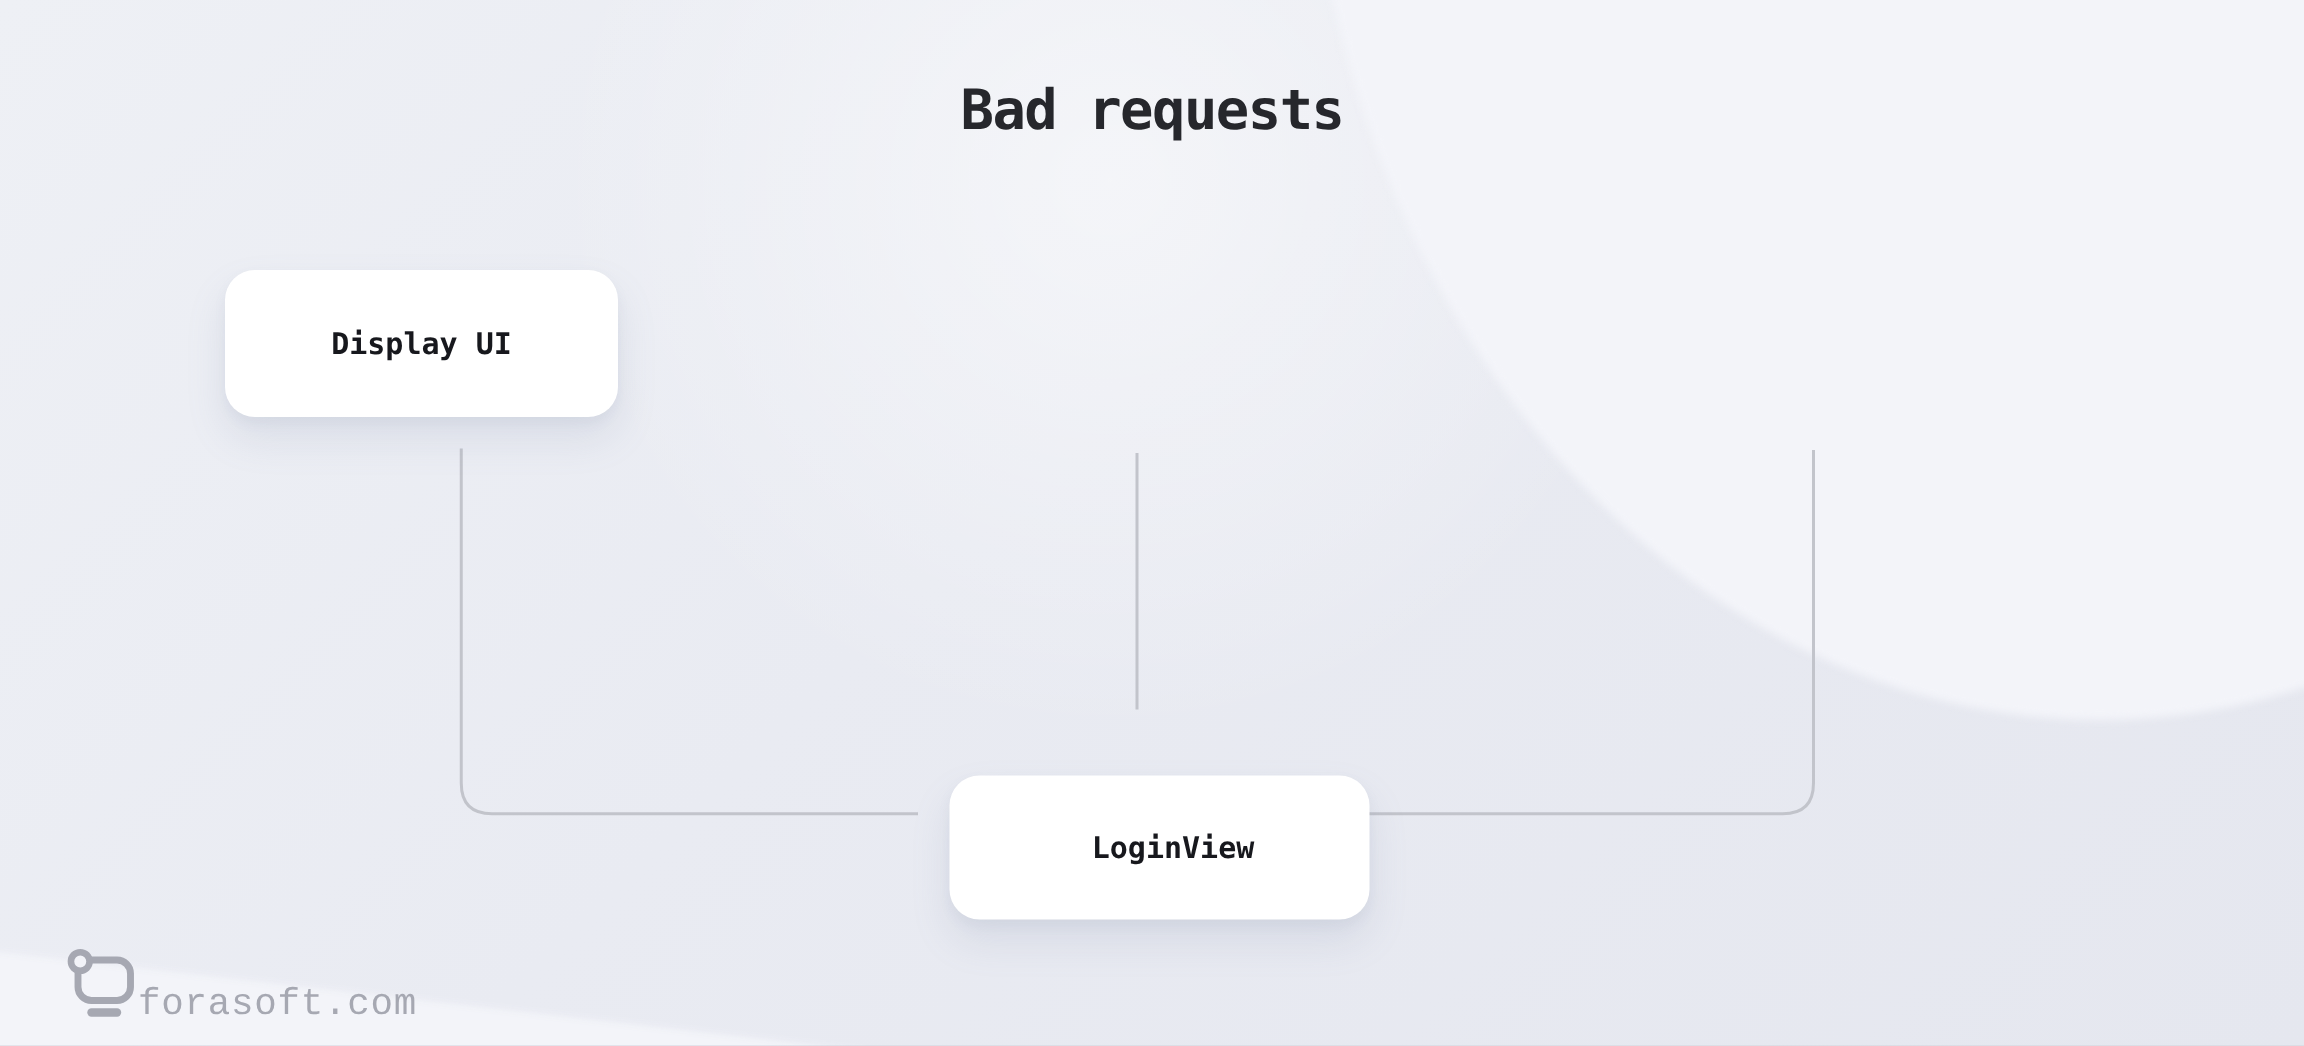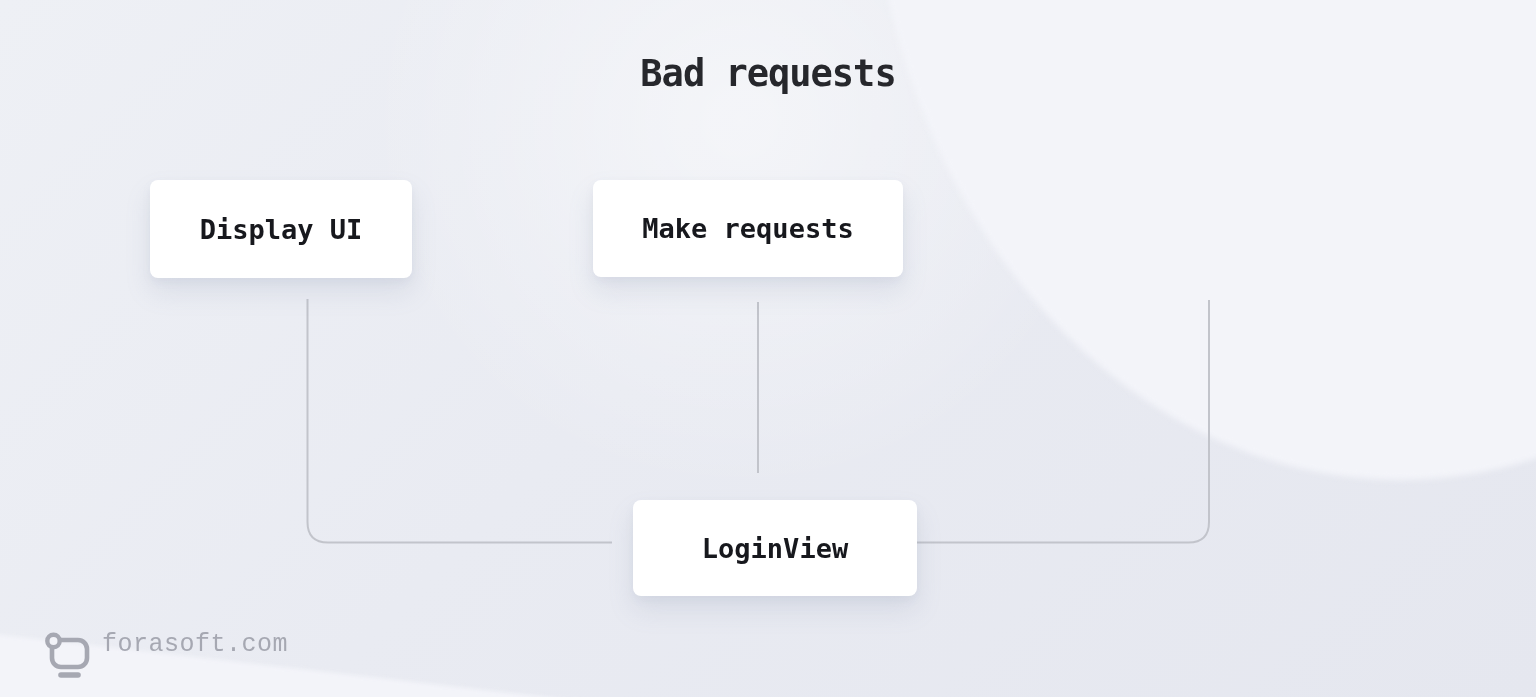--- a/index.html
+++ b/index.html
@@ -56,41 +56,41 @@
   }
   .connectors path {
     fill: none;
     stroke: var(--line, #c2c4cb);
     stroke-width: 2;
   }
 
   .node {
     position: absolute;
     background: var(--card, #ffffff);
-    border-radius: 8px;
+    border-radius: 20px;
     display: flex;
     align-items: center;
     justify-content: center;
     font-weight: bold;
-    font-size: 27px;
+    font-size: 20px;
     color: var(--ink, #17181d);
     box-shadow: 0 14px 26px rgba(125, 135, 165, 0.16),
                 0 4px 8px rgba(125, 135, 165, 0.08);
   }
   .node-display-ui   { left: 150px;  top: 180px; width: 262px; height: 98px; }
   .node-make-requests{ left: 593px;  top: 180px; width: 310px; height: 97px; }
   .node-save-data    { left: 1026px; top: 179px; width: 244px; height: 99px; }
-  .node-login-view   { left: 633px;  top: 500px; width: 284px; height: 96px; }
+  .node-login-view   { left: 633px;  top: 517px; width: 262px; height: 96px; padding-left: 18px; }
 
   .footer {
     position: absolute;
     left: 44px; top: 630px;
     display: flex;
-    align-items: flex-start;
-    gap: 11px;
+    align-items: flex-end;
+    gap: 1px;
   }
   .footer-text {
     font-family: "Liberation Mono", monospace;
     font-size: 25px;
     color: var(--footer, #a6a8b2);
     letter-spacing: 0.5px;
   }
   .logo-icon { display: block; }
 </style>
 </head>
@@ -106,23 +106,20 @@
   <svg class="connectors" viewBox="0 0 1536 697" xmlns="http://www.w3.org/2000/svg">
     <path d="M307.5 299 L307.5 522 Q307.5 542.5 328 542.5 L612 542.5"></path>
     <path d="M758 302 L758 473"></path>
     <path d="M1209 300 L1209 522 Q1209 542.5 1188.5 542.5 L905 542.5"></path>
   </svg>
 
   <div class="node node-display-ui">
     <span>Display UI</span>
   </div>
 
-  <div class="node node-make-requests">
-    <span>Make requests</span>
-  </div>
 
 
   <div class="node node-login-view">
     <span>LoginView</span>
   </div>
 
   <div class="footer">
     <svg class="logo-icon" width="47" height="54" viewBox="0 0 47 54" xmlns="http://www.w3.org/2000/svg">
       <rect x="8" y="10" width="35" height="27" rx="9" fill="none" stroke="#a6a8b2" stroke-width="4.6"></rect>
       <circle cx="9.5" cy="11" r="6.2" fill="#f2f3f8" stroke="#a6a8b2" stroke-width="4.4"></circle>

